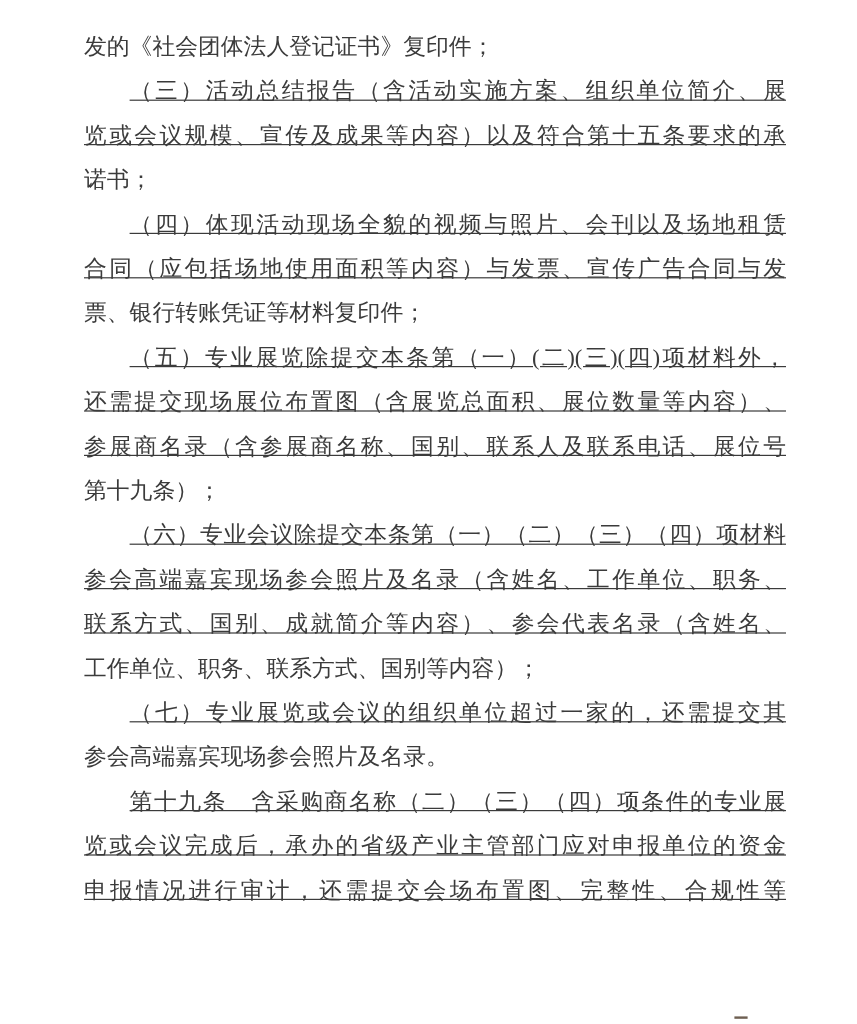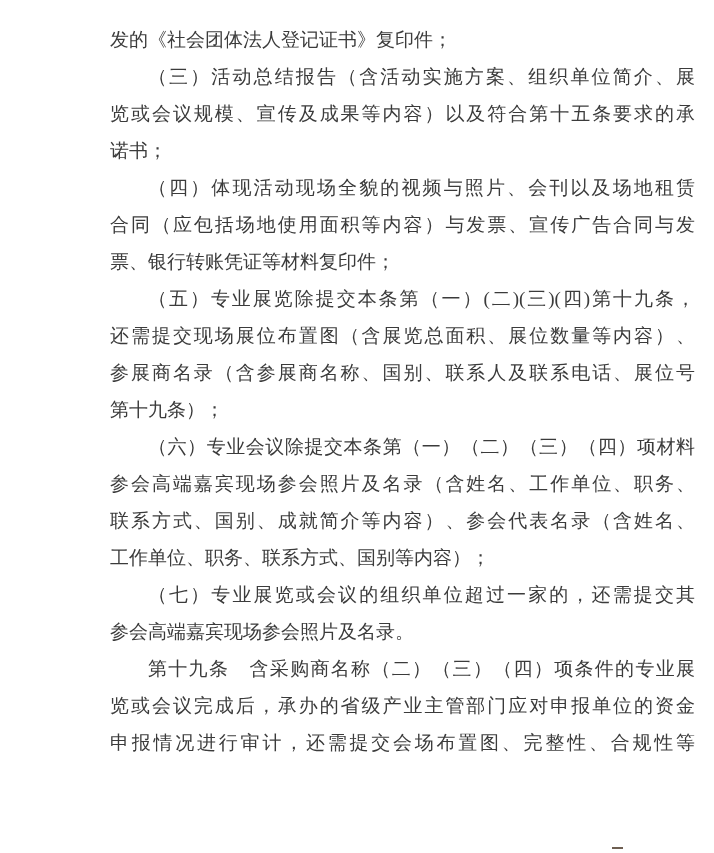--- a/index.html
+++ b/index.html
@@ -33,46 +33,47 @@
   }
   .line {
     height: 37px;
     overflow: hidden;
     text-align: justify;
     text-align-last: left;
     text-justify: inter-character;
   }
   .line.fill {
     text-align-last: justify;
+    text-decoration: underline;
   }
   .line.indent {
     text-indent: 38px;
   }
   .page-mark {
     position: absolute;
     left: 612px;
     top: 847px;
     width: 11px;
     height: 2px;
     background: #6e5f52;
   }
 </style>
 </head>
 <body>
 
 <div class="doc-page">
-  <div class="doc-body" style="color: rgb(59, 59, 59); margin-left: 40px;">
+  <div class="doc-body" style="color: rgb(59, 59, 59);">
       <div class="line">发的《社会团体法人登记证书》复印件；</div>
       <div class="line indent fill">（三）活动总结报告（含活动实施方案、组织单位简介、展</div>
       <div class="line fill">览或会议规模、宣传及成果等内容）以及符合第十五条要求的承</div>
       <div class="line">诺书；</div>
       <div class="line indent fill">（四）体现活动现场全貌的视频与照片、会刊以及场地租赁</div>
       <div class="line fill">合同（应包括场地使用面积等内容）与发票、宣传广告合同与发</div>
       <div class="line">票、银行转账凭证等材料复印件；</div>
-      <div class="line indent fill">（五）专业展览除提交本条第（一）(二)(三)(四)第十九条，</div>
+      <div class="line indent fill">（五）专业展览除提交本条第（一）(二)(三)(四)项材料外，</div>
       <div class="line fill">还需提交现场展位布置图（含展览总面积、展位数量等内容）、</div>
       <div class="line fill">参展商名录（含参展商名称、国别、联系人及联系电话、展位号</div>
       <div class="line">第十九条）；</div>
       <div class="line indent fill">（六）专业会议除提交本条第（一）（二）（三）（四）项材料</div>
       <div class="line fill">参会高端嘉宾现场参会照片及名录（含姓名、工作单位、职务、</div>
       <div class="line fill">联系方式、国别、成就简介等内容）、参会代表名录（含姓名、</div>
       <div class="line">工作单位、职务、联系方式、国别等内容）；</div>
       <div class="line indent fill">（七）专业展览或会议的组织单位超过一家的，还需提交其</div>
       <div class="line">参会高端嘉宾现场参会照片及名录。</div>
       <div class="line indent fill">第十九条　含采购商名称（二）（三）（四）项条件的专业展</div>

